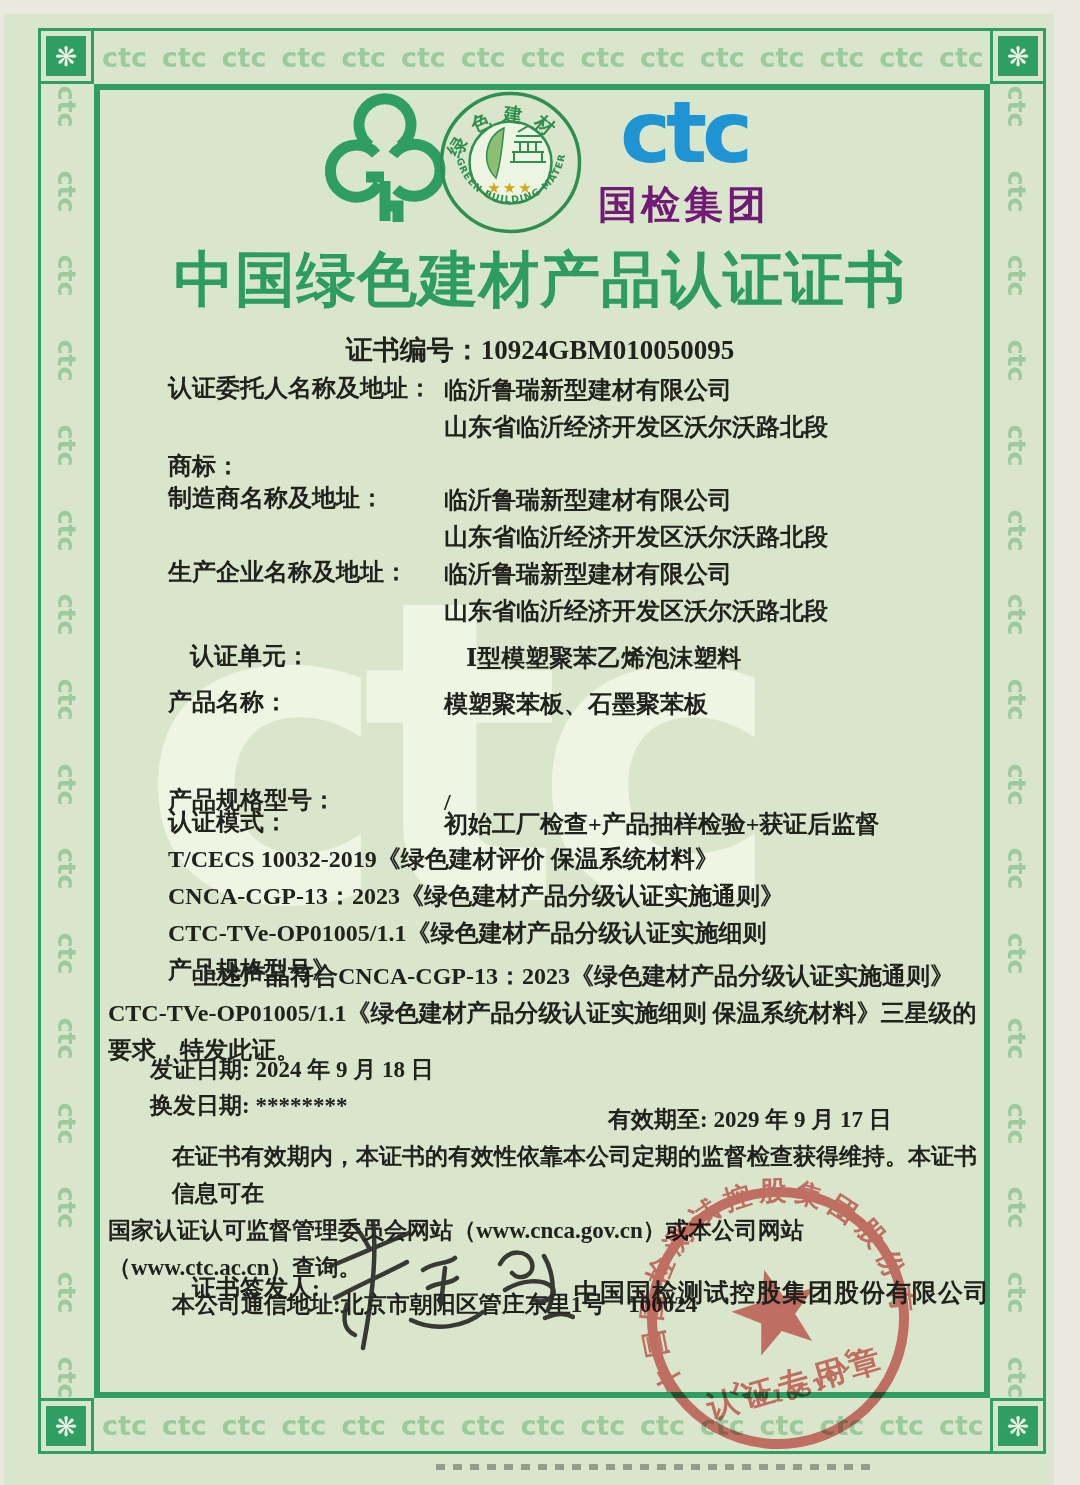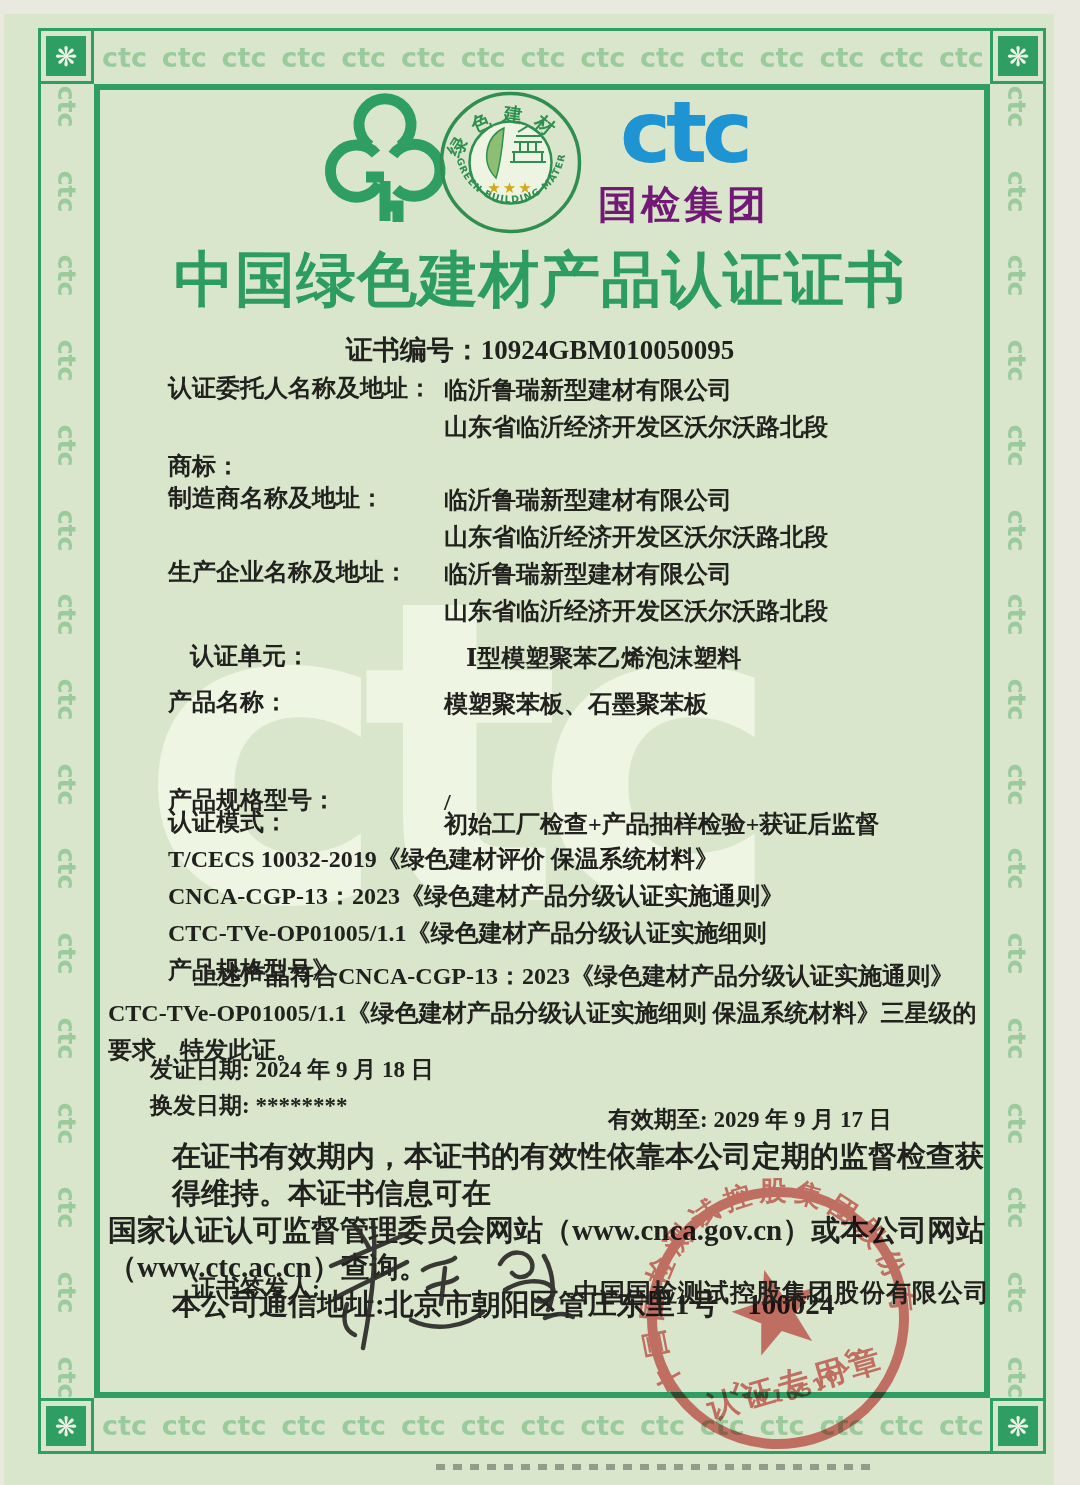--- a/index.html
+++ b/index.html
@@ -36,21 +36,21 @@
   .ctc-sub{font-family:"DejaVu Sans",sans-serif;font-weight:800;font-size:39px;color:#701a75;letter-spacing:4px;margin-top:4px;}
   .title{position:absolute;left:0;top:240px;width:1080px;text-align:center;z-index:1;
          font-size:60px;font-weight:bold;color:#2d9c60;letter-spacing:1px;}
   .certno{position:absolute;left:0;top:332px;width:1080px;text-align:center;z-index:1;
           font-size:27px;font-weight:bold;}
   
   .row{position:absolute;left:168px;display:flex;z-index:1;font-size:24px;font-weight:600;}
   .row .lab{width:276px;flex:0 0 276px;}
   .row .val{line-height:37px;}
   .para{position:absolute;left:108px;width:880px;z-index:1;font-size:24px;font-weight:600;line-height:37px;}
-  .small{font-size:29px;font-family:Liberation Serif, serif;}
+  .small{font-size:23px;font-family:Liberation Serif, serif;}
   .dates{position:absolute;z-index:1;font-size:23px;font-weight:600;}
   
   .signer{position:absolute;left:192px;top:1272px;font-size:24px;font-weight:600;z-index:2;}
   .company{position:absolute;left:574px;top:1276px;font-size:25px;font-weight:700;z-index:3;letter-spacing:1px;}
   .sig{position:absolute;left:295px;top:1208px;z-index:2;}
   .seal{position:absolute;left:628px;top:1168px;z-index:2;mix-blend-mode:multiply;opacity:.9;}
   .cutline{position:absolute;left:436px;top:1464px;width:440px;height:6px;z-index:1;
            background:repeating-linear-gradient(90deg,rgba(75,85,75,.5) 0 9px,transparent 9px 17px);
            filter:blur(.5px);}
 </style>

